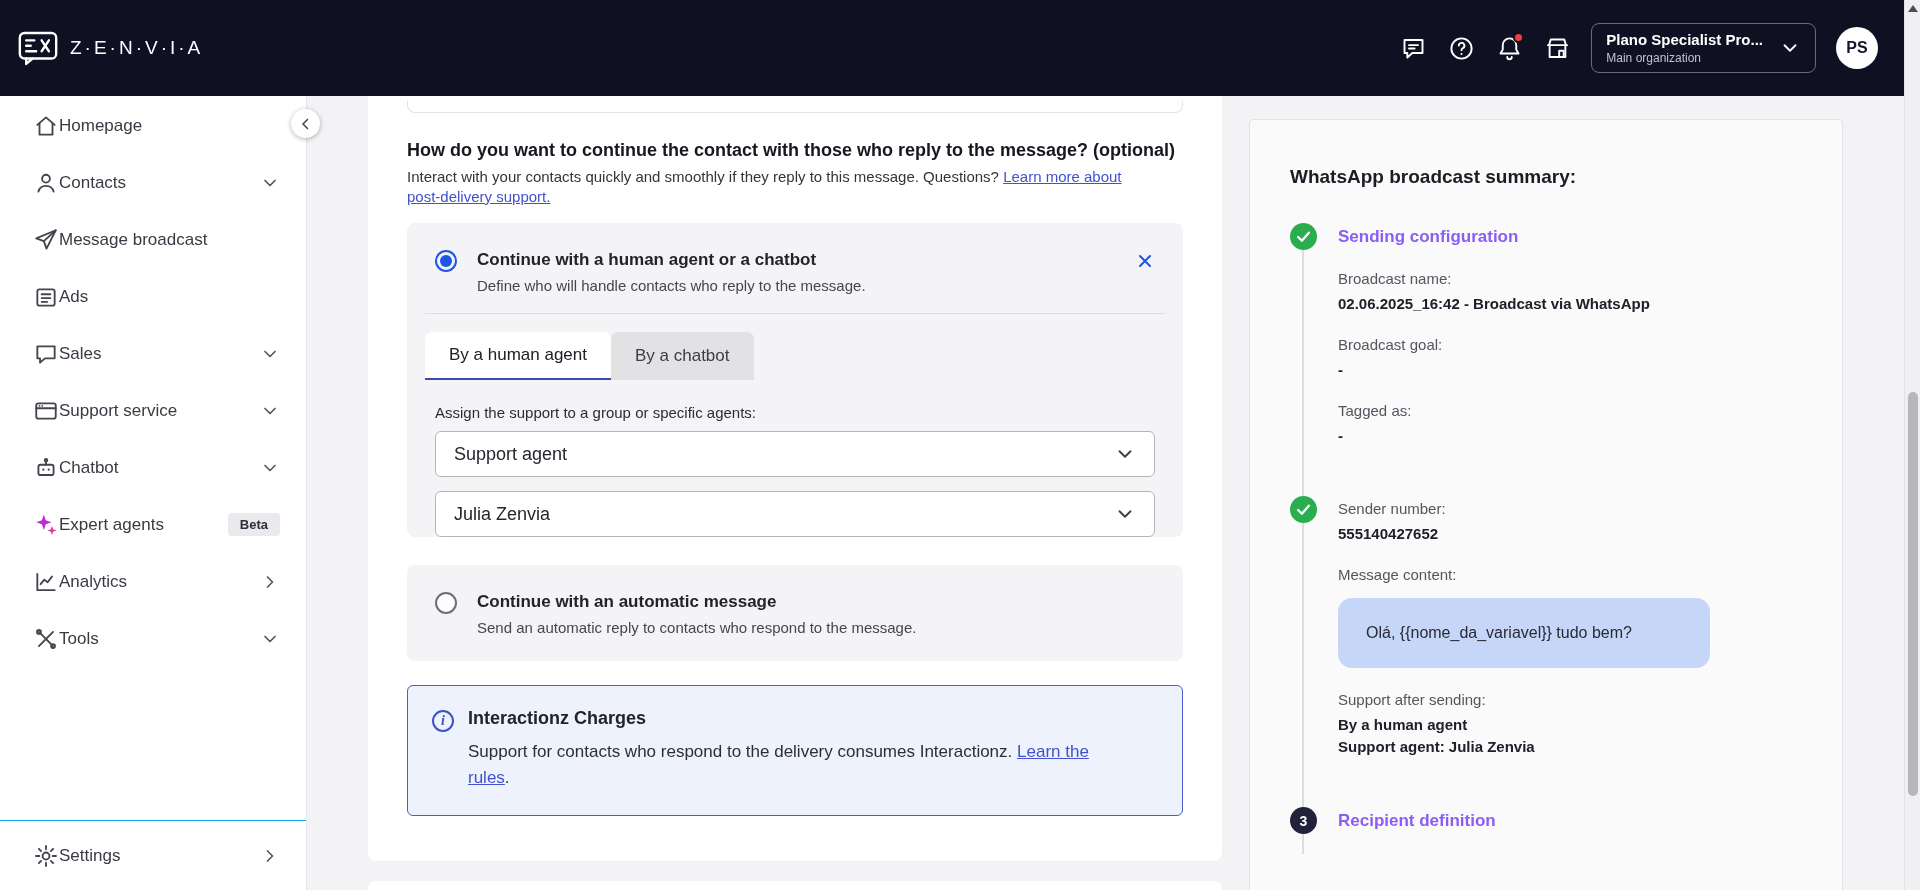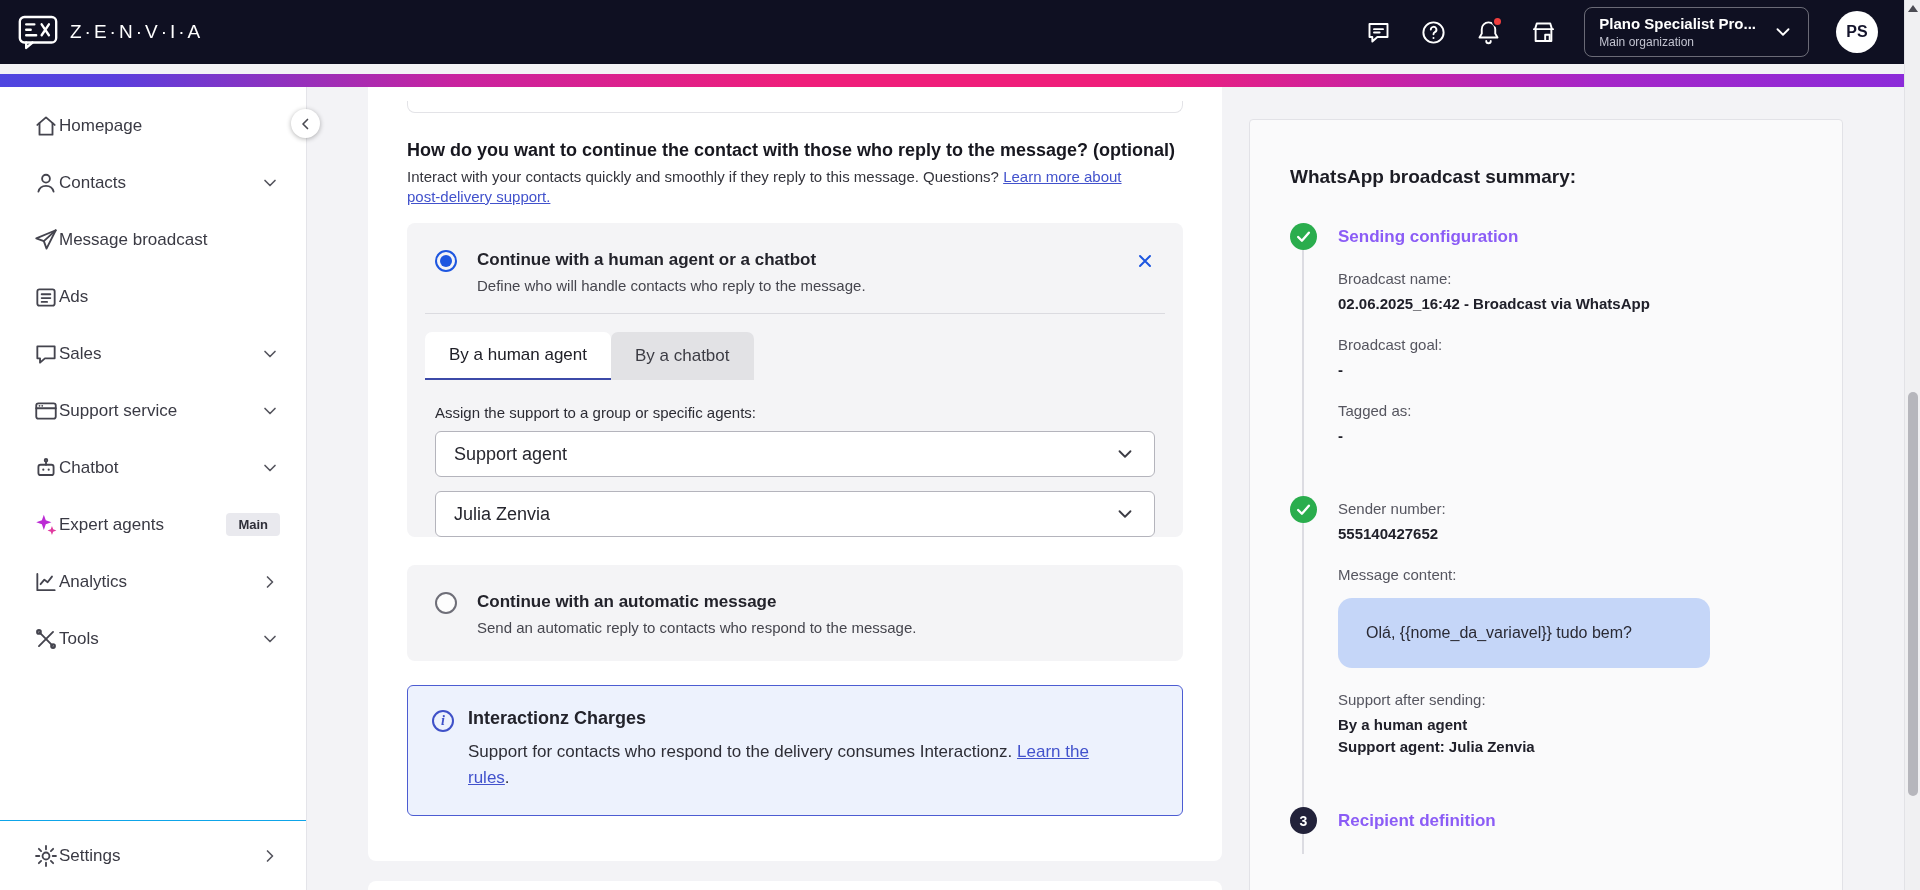--- a/index.html
+++ b/index.html
@@ -1,23 +1,23 @@
 <!DOCTYPE html>
 <html><head>
 <meta charset="utf-8">
 <style>
   * { margin:0; padding:0; box-sizing:border-box; }
   html,body { width:1920px; height:890px; overflow:hidden; font-family:"Liberation Sans", sans-serif; background:#f3f3f6; }
   body { position:relative; }
 
   
-  .topbar { position:absolute; top:0; left:0; right:16px; height:64px; background:#0f1022; display:flex; align-items:center; padding:0 26px 0 18px; color:#fff; z-index:10; }
+  .topbar { position:absolute; top:0; left:0; right:16px; height:96px; background:#0f1022; display:flex; align-items:center; padding:0 26px 0 18px; color:#fff; z-index:10; }
   .brand { display:flex; align-items:center; gap:12px; }
   .brand-text { font-size:19px; letter-spacing:3px; font-weight:500; color:#fff; }
-  .topbar-right { margin-left:auto; display:flex; align-items:center; gap:27px; }
+  .topbar-right { margin-left:auto; display:flex; align-items:center; gap:20px; }
   .tb-icon { position:relative; width:28px; height:28px; display:flex; align-items:center; justify-content:center; cursor:pointer; }
   .badge-dot { position:absolute; top:-2px; right:-1px; width:11px; height:11px; border-radius:50%; background:#f03e3e; border:2px solid #0f1022; }
   .org-pill { display:flex; align-items:center; gap:16px; border:1px solid rgba(255,255,255,0.38); border-radius:8px; padding:7px 14px; min-width:205px; cursor:pointer; }
   .org-name { font-size:15px; font-weight:bold; color:#fff; line-height:1.25; }
   .org-sub { font-size:12px; color:#c2c3d0; margin-top:2px; }
   .avatar { width:42px; height:42px; border-radius:50%; background:#fff; color:#14142c; font-weight:bold; font-size:16px; display:flex; align-items:center; justify-content:center; cursor:pointer; }
 
   
   .gradient-bar { position:absolute; top:74px; left:0; right:16px; height:13px;
     background:linear-gradient(90deg,#4f46e0 0%,#5a3fdd 6%,#c9239f 24%,#ef1e7a 42%,#ef1e7a 60%,#a526c8 84%,#8c2bd9 100%); }
@@ -264,21 +264,21 @@
     </div>
 
     <div class="nav-item">
       <span class="icon">
         <svg viewBox="0 0 24 24" width="26" height="26" fill="none">
           <path fill="#bb2bd4" d="M10 2.5l1.8 5.2 5.2 1.8-5.2 1.8L10 16.5 8.2 11.3 3 9.5l5.2-1.8z"></path>
           <path fill="#e0399f" d="M17.5 13l1.1 3 3 1.1-3 1.1-1.1 3-1.1-3-3-1.1 3-1.1z"></path>
         </svg>
       </span>
       <span class="label">Expert agents</span>
-      <span class="badge-beta">Main</span>
+      <span class="badge-beta">Beta</span>
     </div>
 
     <div class="nav-item">
       <span class="icon">
         <svg viewBox="0 0 24 24" width="26" height="26" fill="none" stroke="#44444e" stroke-width="1.7" stroke-linecap="round" stroke-linejoin="round">
             <path d="M4 4.5v15h16"></path>
             <polyline points="7 14 10.5 9.8 13.5 12.2 17.5 7"></polyline>
           </svg>
       </span>
       <span class="label">Analytics</span>

